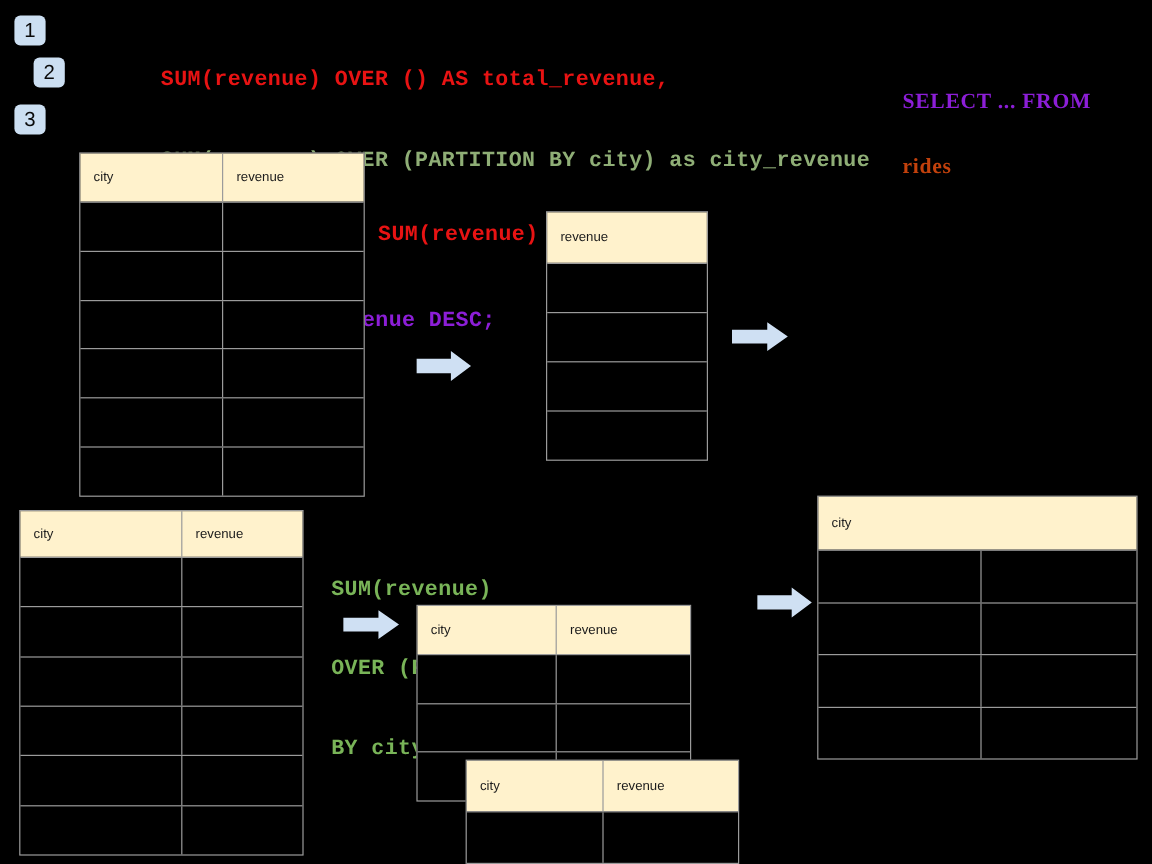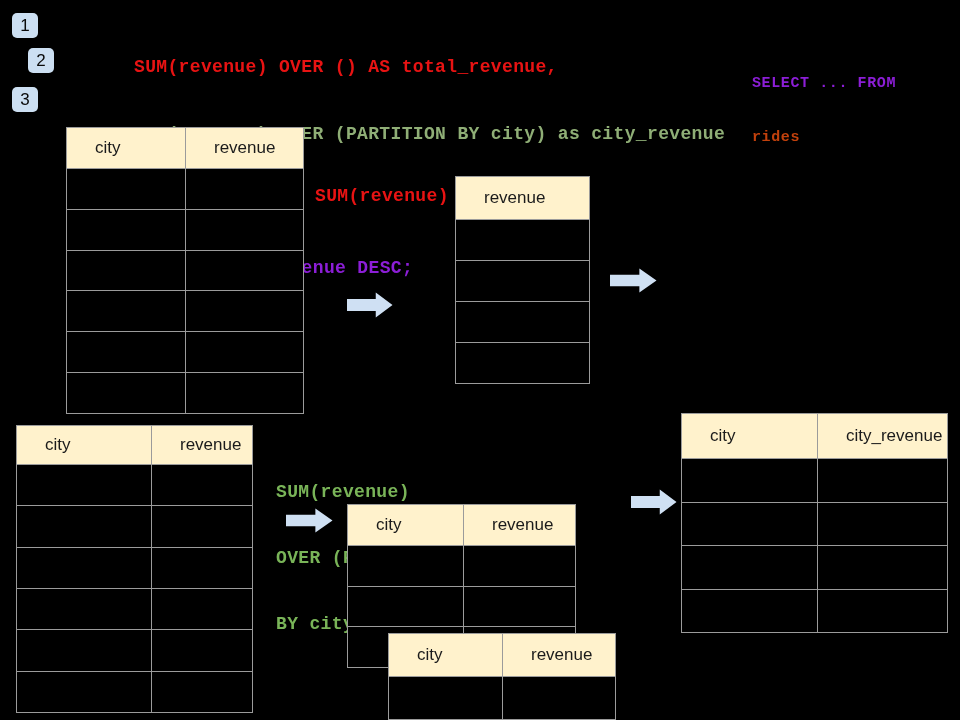--- a/index.html
+++ b/index.html
@@ -31,21 +31,21 @@
   }
   .code {
     position: absolute; left: 90px; top: 11px;
     font-size: 18px; line-height: 22.4px; letter-spacing: 0.35px;
   }
   .code .ind1 { margin-left: 44px; }
   .code .ind2 { margin-left: 22px; }
 
   #side-note {
     position: absolute; left: 752px; top: 39px;
-    font-size: 15px; line-height: 18px; letter-spacing: 0.6px;
+    font-size: 18px; line-height: 18px; letter-spacing: 0.6px; font-family: Liberation Serif, serif;
   }
   #annot-total {
     position: absolute; left: 315px; top: 141px;
     font-size: 18px; line-height: 22px; letter-spacing: 0.35px;
   }
   #annot-partition {
     position: absolute; left: 276px; top: 437px;
     font-size: 18px; line-height: 22px; letter-spacing: 0.35px;
   }
 
@@ -55,22 +55,22 @@
     display: flex; flex-direction: column;
     box-sizing: border-box;
     border: 1px solid #9B9B9B;
     background: #000;
   }
   .thead { display: flex; flex: none; background: #FFF2CC; }
   .hcell {
     box-sizing: border-box;
     flex: 1;
     display: flex; align-items: center;
-    padding-left: 28px;
-    font-size: 17px; color: #1b1b1b;
+    padding-left: 11px;
+    font-size: 11px; color: #1b1b1b;
     border-right: 1px solid #9B9B9B;
   }
   .hcell:last-child { border-right: none; }
   .tbody { display: flex; flex-direction: column; flex: 1; }
   .trow { display: flex; flex: 1; border-top: 1px solid #9B9B9B; }
   .tcell { box-sizing: border-box; flex: 1; border-right: 1px solid #9B9B9B; }
   .tcell:last-child { border-right: none; }
 
   .t-a { left: 66px;  top: 127px; width: 238px; height: 287px; }
   .t-a .thead { height: 40px; }
@@ -249,21 +249,20 @@
         <div class="tcell"></div>
         <div class="tcell"></div>
       </div>
       <div class="trow"></div>
     </div>
 </div>
 
 <div class="dtable t-f">
   <div class="thead">
     <div class="hcell">city</div>
-    <div class="hcell">city_revenue</div>
   </div>
   <div class="tbody">
       <div class="trow">
         <div class="tcell"></div>
         <div class="tcell"></div>
       </div>
       <div class="trow">
         <div class="tcell"></div>
         <div class="tcell"></div>
       </div>

